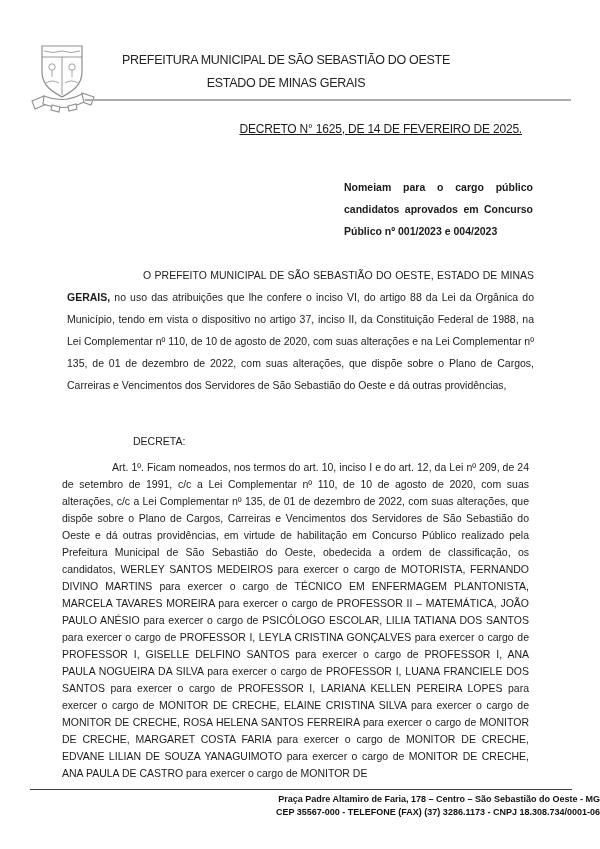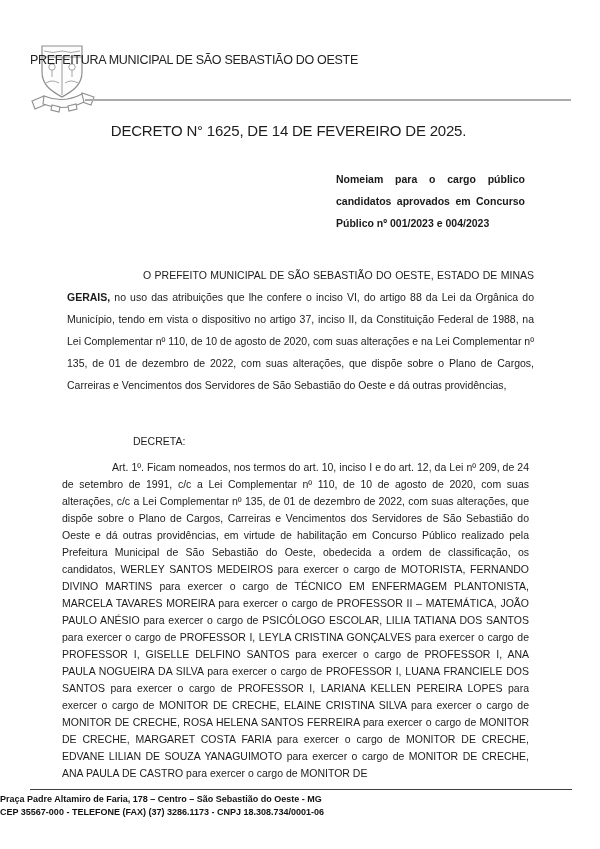--- a/index.html
+++ b/index.html
@@ -8,36 +8,36 @@
     font-family:"Liberation Sans",sans-serif;color:#1c1c1c;
     position:relative;overflow:hidden;
     -webkit-font-smoothing:antialiased;
   }
   .page{position:absolute;inset:0;background:#fff;}
 
   
   .logo{position:absolute;top:43px;left:30px;width:66px;height:72px;}
   .header-org{
     position:absolute;top:49px;left:30px;width:512px;
-    font-size:12.5px;letter-spacing:-0.3px;
+    text-align:center;font-size:12.5px;letter-spacing:-0.3px;
     line-height:23px;color:#222;
   }
   .header-rule{position:absolute;top:99px;left:85px;width:486px;height:2px;background:#ababab;}
 
   
   .decree-title{
     position:absolute;top:122px;left:55px;width:467px;
-    text-align:center;font-size:15px;letter-spacing:-0.2px;color:#1c1c1c;
+    text-align:right;font-size:12px;letter-spacing:-0.2px;color:#1c1c1c;text-decoration:underline;
   }
 
   
   .epigraph{
     position:absolute;top:164px;left:332px;width:189px;
     font-size:10.5px;font-weight:bold;line-height:22px;
-    text-align:justify;margin:4px;color:#1a1a1a;
+    text-align:justify;margin:12px;color:#1a1a1a;
   }
 
   
   .preamble{
     position:absolute;top:252px;left:55px;width:467px;
     font-size:10.5px;line-height:22px;text-align:justify;
     text-indent:76px;margin:12px;color:#1c1c1c;
   }
   .lead-bold{font-weight:bold;}
 
@@ -49,21 +49,21 @@
   
   .article{
     position:absolute;top:452px;left:55px;width:467px;height:338px;
     overflow:hidden;font-size:10.5px;line-height:17px;
     text-align:justify;text-indent:50px;margin:7px;color:#1c1c1c;
   }
 
   
   .footer-rule{position:absolute;top:789px;left:30px;width:542px;height:1px;background:#3f3f3f;}
   .footer{
-    position:absolute;top:793px;left:0;width:600px;text-align:left;
+    position:absolute;top:793px;left:0;width:600px;text-align:right;
     font-size:9px;font-weight:bold;line-height:12.5px;color:#111;
   }
 </style>
 </head>
 <body>
 
 <div class="page">
 
   <div class="logo">
     <svg width="66" height="72" viewBox="0 0 66 72" xmlns="http://www.w3.org/2000/svg">
@@ -87,20 +87,21 @@
         <path d="M64 54 l-12 -4 -3 8 12 4 Z"></path>
         <path d="M14 53 q19 8 38 -2 l2 8 q-20 10 -41 2 Z"></path>
         <path d="M22 62 l8 2 -1 5 -8 -2 Z"></path>
         <path d="M38 63 l8 -2 1 5 -8 2 Z"></path>
       </g>
     </svg>
   </div>
 
   <div class="header-org">
     <div>PREFEITURA MUNICIPAL DE SÃO SEBASTIÃO DO OESTE</div>
+    <div>ESTADO DE MINAS GERAIS</div>
   </div>
   <div class="header-rule"></div>
 
   <div class="decree-title">DECRETO N° 1625, DE 14 DE FEVEREIRO DE 2025.</div>
 
   <p class="epigraph">Nomeiam para o cargo público candidatos aprovados em Concurso Público nº 001/2023 e 004/2023</p>
 
   <p class="preamble"><span>O PREFEITO MUNICIPAL DE SÃO SEBASTIÃO DO OESTE, ESTADO DE MINAS </span><span class="lead-bold">GERAIS,</span><span> no uso das atribuições que lhe confere o inciso VI, do artigo 88 da Lei da Orgânica do Município, tendo em vista o dispositivo no artigo 37, inciso II, da Constituição Federal de 1988, na Lei Complementar nº 110, de 10 de agosto de 2020, com suas alterações e na Lei Complementar nº 135, de 01 de dezembro de 2022, com suas alterações, que dispõe sobre o Plano de Cargos, Carreiras e Vencimentos dos Servidores de São Sebastião do Oeste e dá outras providências,</span></p>
 
   <p class="decreta">DECRETA:</p>

